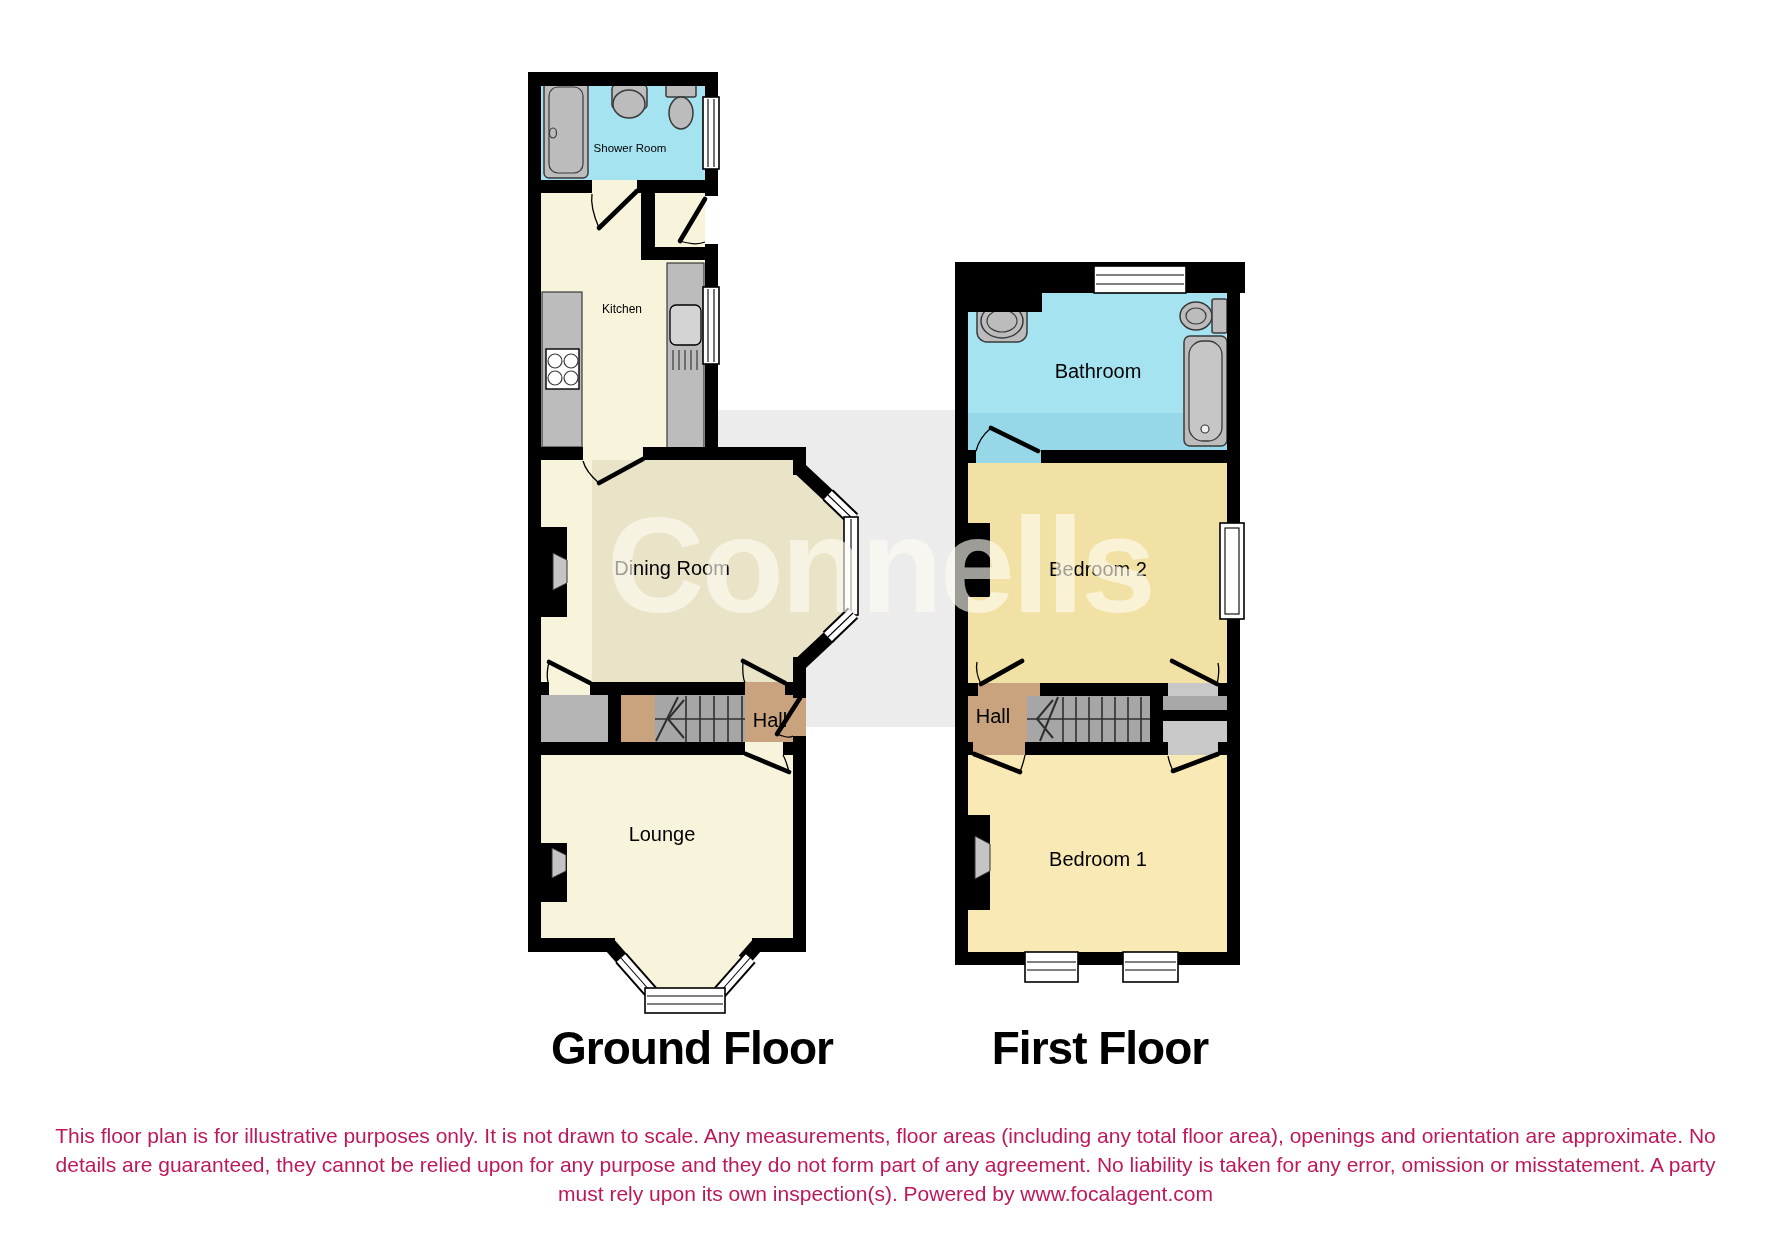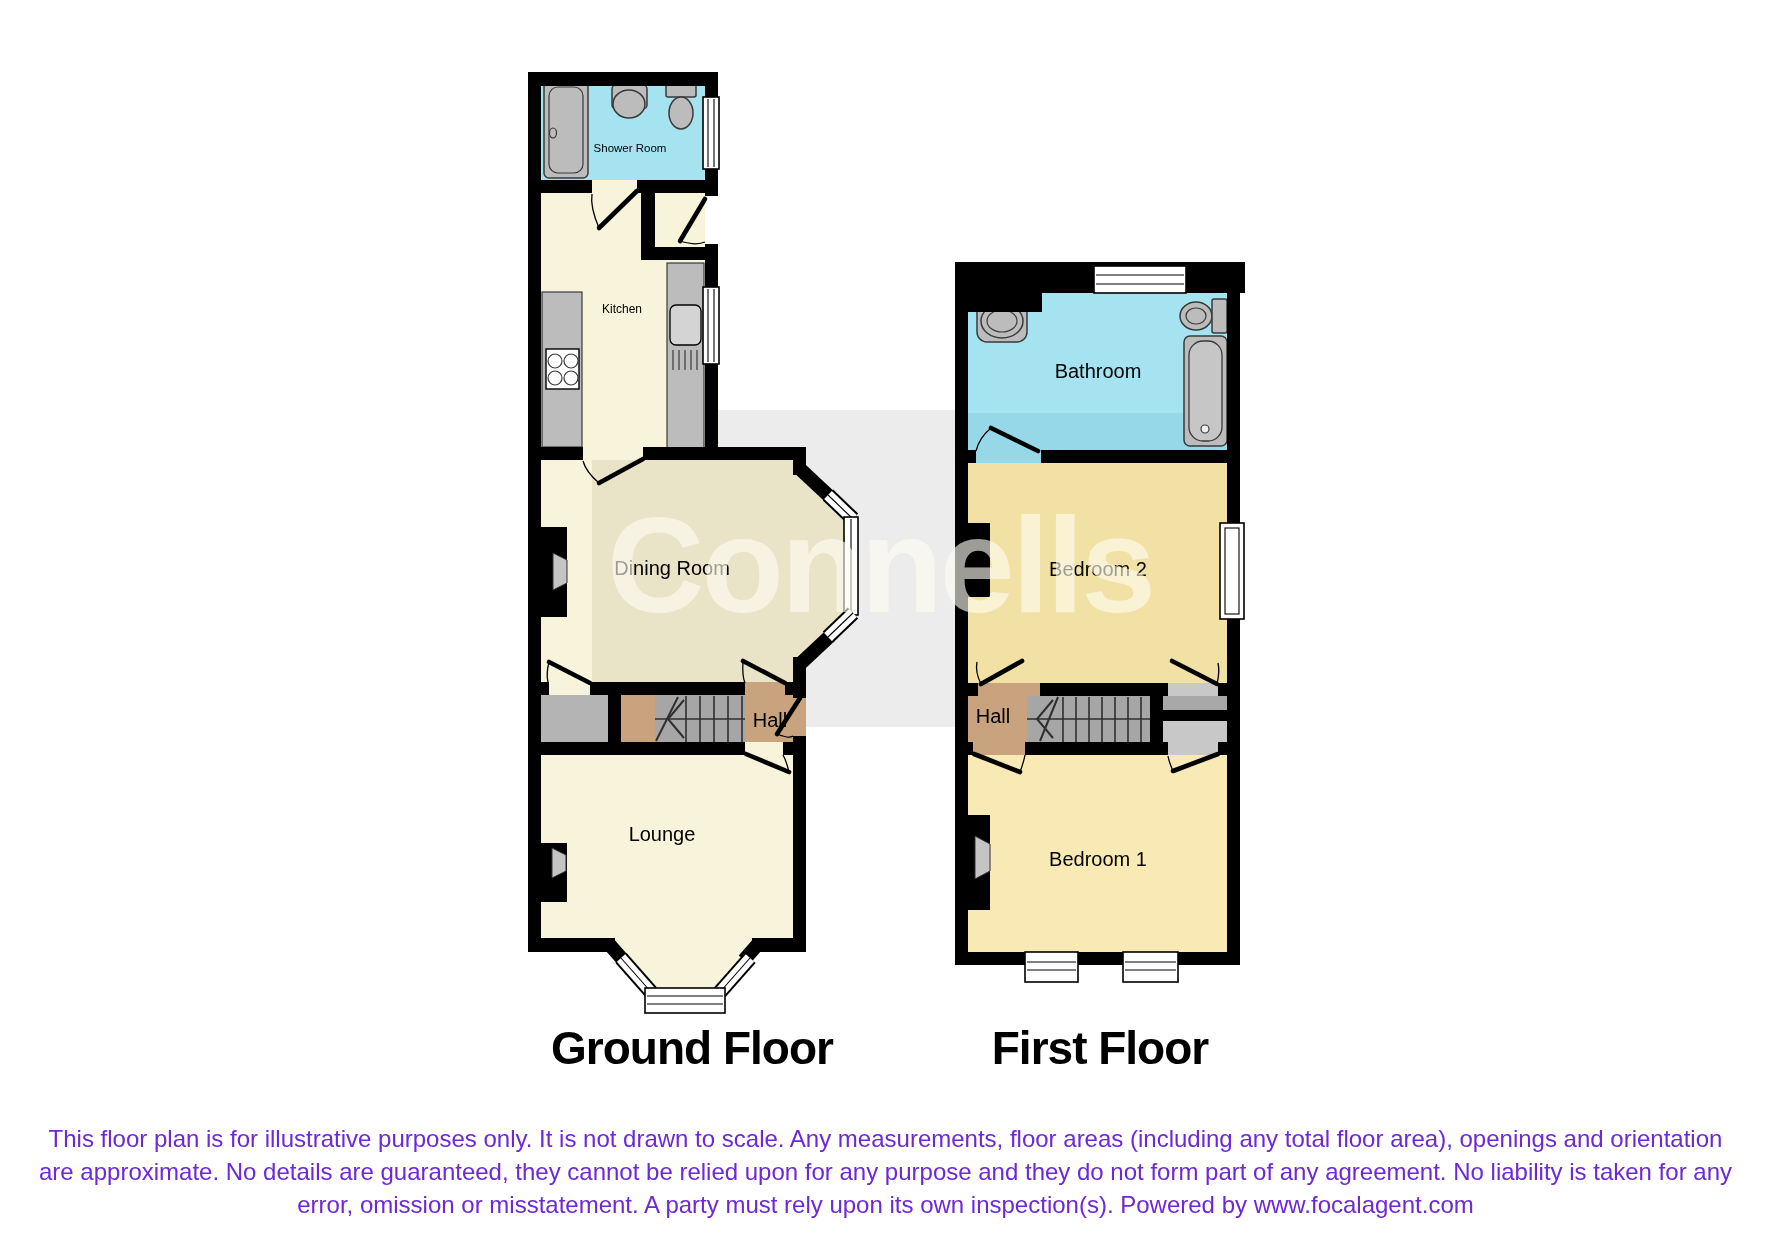--- a/index.html
+++ b/index.html
@@ -31,21 +31,21 @@
   .tread{stroke:#2f2f2f;stroke-width:1.6;}
   .doorleaf{stroke:#000;stroke-width:4.6;stroke-linecap:round;}
   .doorarc{stroke:#000;stroke-width:1.3;fill:none;}
   .roomlabel{font-size:20px;fill:#000;text-anchor:middle;}
   .roomlabel-sm{font-size:12px;fill:#000;text-anchor:middle;}
   .roomlabel-xs{font-size:11.5px;fill:#000;text-anchor:middle;}
   .floortitle{font-size:46px;font-weight:bold;fill:#000;text-anchor:middle;letter-spacing:-1px;}
   .watermark{font-size:135px;font-weight:bold;fill:var(--wm,rgba(255,252,242,0.62));
              text-anchor:middle;letter-spacing:-3px;}
   #disclaimer{position:absolute;left:30px;right:30px;top:1122px;text-align:center;
-              font-size:24px;line-height:1.38;color:#6d28d9;}
+              font-size:21px;line-height:1.38;color:#be185d;}
 </style>
 </head>
 <body>
 
 <div id="canvas">
 <svg width="1771" height="1240" viewBox="0 0 1771 1240">
 
   <rect class="band" x="538" y="410" width="702" height="317"></rect>
 
   <g>

